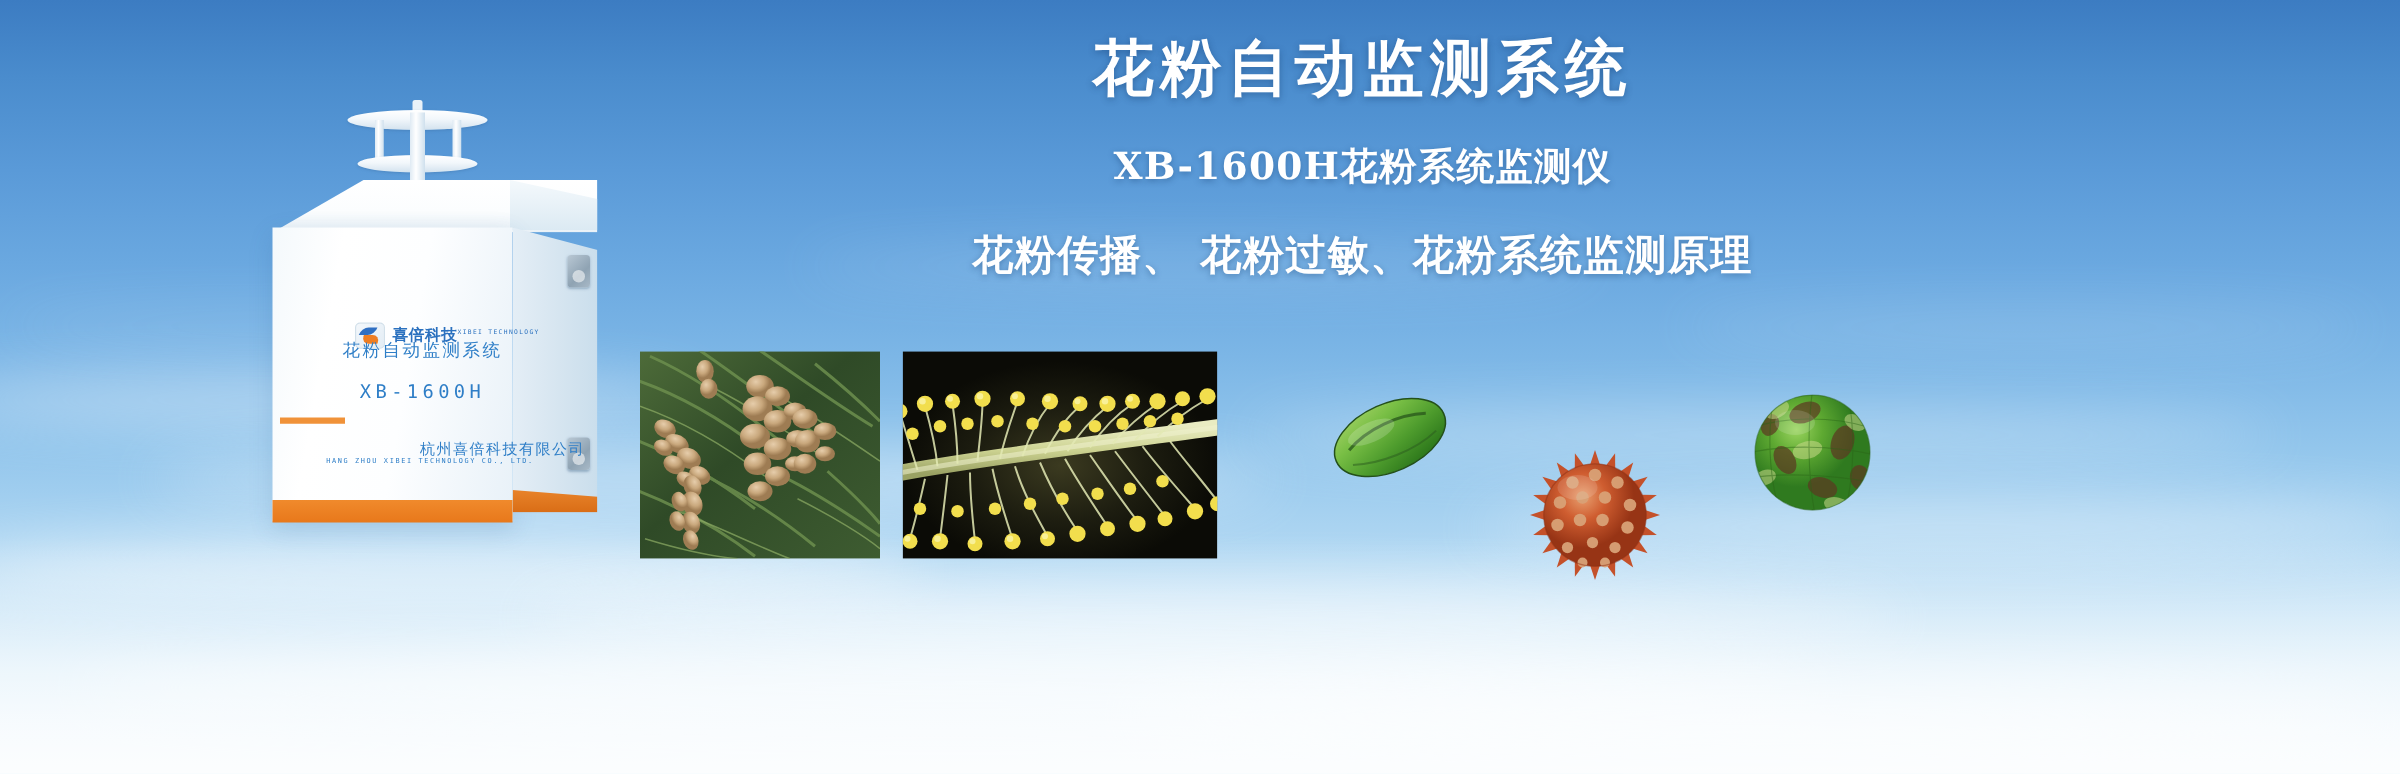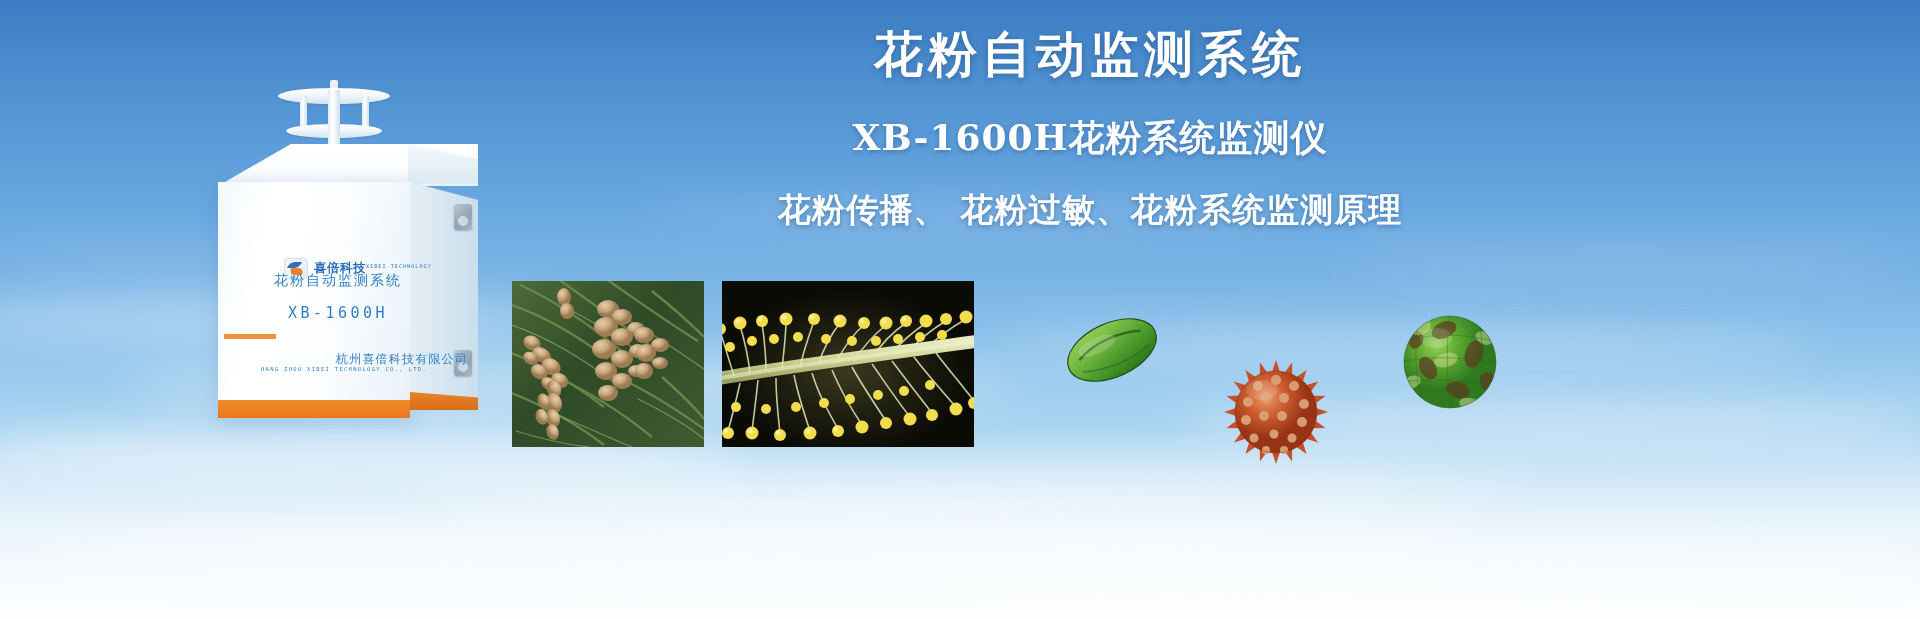--- a/index.html
+++ b/index.html
@@ -43,21 +43,21 @@
 
   
   .headings{position:absolute;left:600px;top:30px;width:980px;text-align:center;}
   .h-title{
     font-size:49px;font-weight:bold;color:#ffffff;letter-spacing:5px;
     line-height:1.0;margin:0 0 40px 0;
     text-shadow:0 2px 6px rgba(20,60,110,.45);
     font-family:"DejaVu Sans","Liberation Sans",sans-serif;
   }
   .h-sub1{
-    font-size:36px;font-weight:bold;color:#ffffff;letter-spacing:1px;
+    font-size:30px;font-weight:bold;color:#ffffff;letter-spacing:1px;
     line-height:1.0;margin:0 0 38px 0;
     text-shadow:0 2px 5px rgba(20,60,110,.40);
     font-family:"DejaVu Serif","Liberation Serif",serif;
   }
   .h-sub2{
     font-size:33px;font-weight:bold;color:#ffffff;letter-spacing:1px;
     line-height:1.0;margin:16px;
     text-shadow:0 2px 5px rgba(20,60,110,.40);
     font-family:"DejaVu Sans","Liberation Sans",sans-serif;
     text-align:center;

